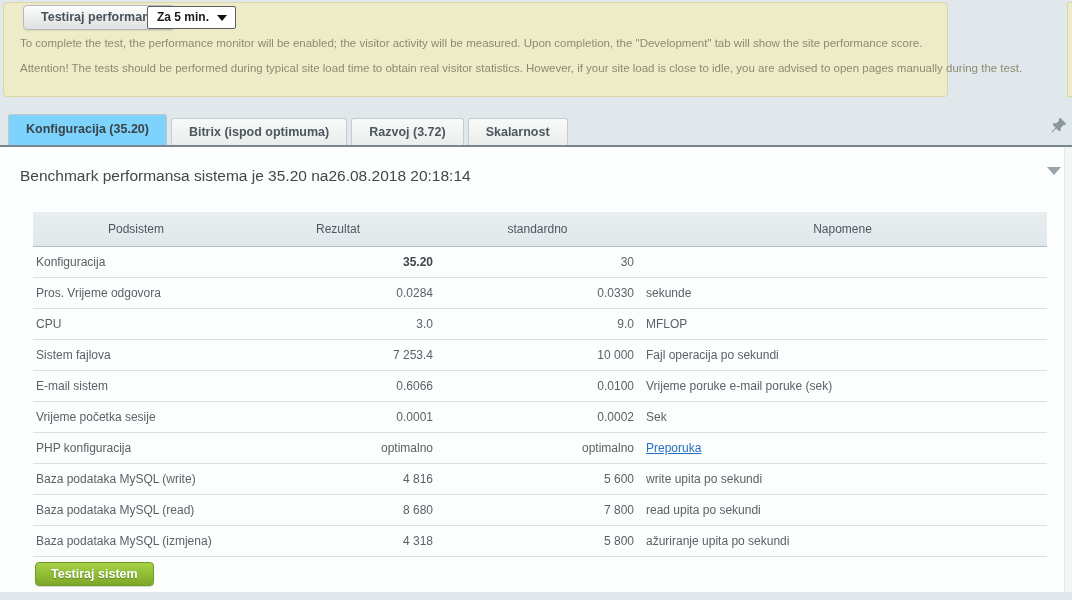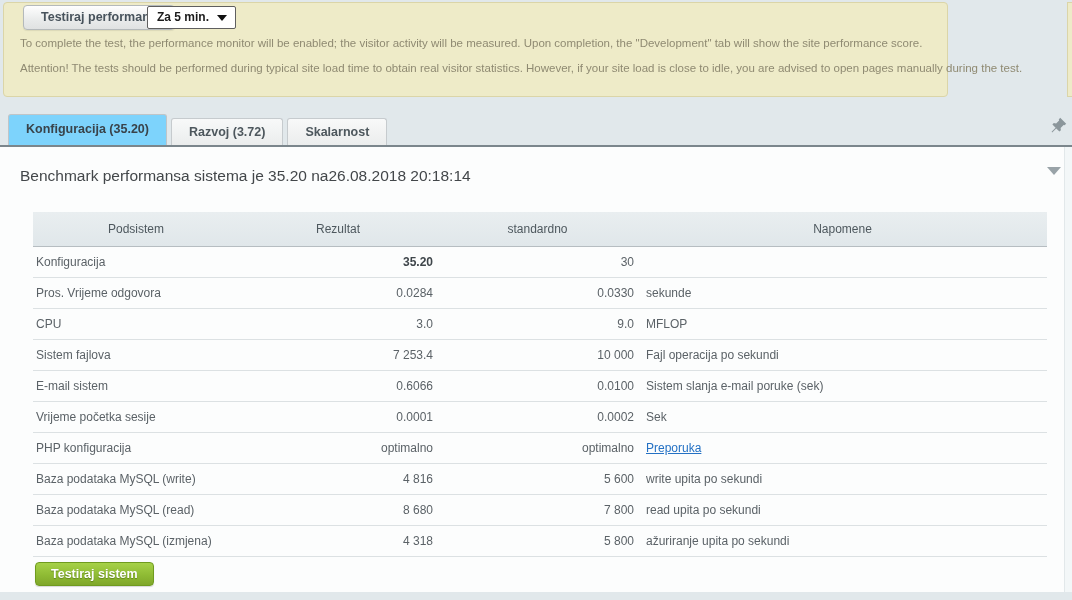--- a/index.html
+++ b/index.html
@@ -73,20 +73,21 @@
       <span>Za 5 min.</span>
       <span class="select-caret"></span>
     </div>
     <div class="info-line l1">To complete the test, the performance monitor will be enabled; the visitor activity will be measured. Upon completion, the "Development" tab will show the site performance score.</div>
     <div class="info-line l2">Attention! The tests should be performed during typical site load time to obtain real visitor statistics. However, if your site load is close to idle, you are advised to open pages manually during the test.</div>
   </div>
   <div class="yellow-sliver"></div>
 
   <div class="tabs">
     <div class="tab active">Konfiguracija (35.20)</div>
+    <div class="tab">Bitrix (ispod optimuma)</div>
     <div class="tab">Razvoj (3.72)</div>
     <div class="tab">Skalarnost</div>
   </div>
 
   <svg class="pin" viewBox="0 0 18 18">
     <g fill="#8b969b">
       <path d="M10.2 1.8 L16.2 7.8 L14.6 9.2 L13.6 8.9 L10.6 11.9 L10.9 14.2 L9.4 15.6 L6.2 12.4 L2.2 16.4 L1.6 15.8 L5.6 11.8 L2.4 8.6 L3.8 7.1 L6.1 7.4 L9.1 4.4 L8.8 3.4 Z"></path>
     </g>
   </svg>
 
@@ -134,21 +135,21 @@
           <tr>
             <td class="c-name">Sistem fajlova</td>
             <td class="c-result">7 253.4</td>
             <td class="c-standard">10 000</td>
             <td class="c-note">Fajl operacija po sekundi</td>
           </tr>
           <tr>
             <td class="c-name">E-mail sistem</td>
             <td class="c-result">0.6066</td>
             <td class="c-standard">0.0100</td>
-            <td class="c-note">Sistem slanja e-mail poruke (sek)</td>
+            <td class="c-note">Vrijeme poruke e-mail poruke (sek)</td>
           </tr>
           <tr>
             <td class="c-name">Vrijeme početka sesije</td>
             <td class="c-result">0.0001</td>
             <td class="c-standard">0.0002</td>
             <td class="c-note">Sek</td>
           </tr>
           <tr>
             <td class="c-name">PHP konfiguracija</td>
             <td class="c-result">optimalno</td>

